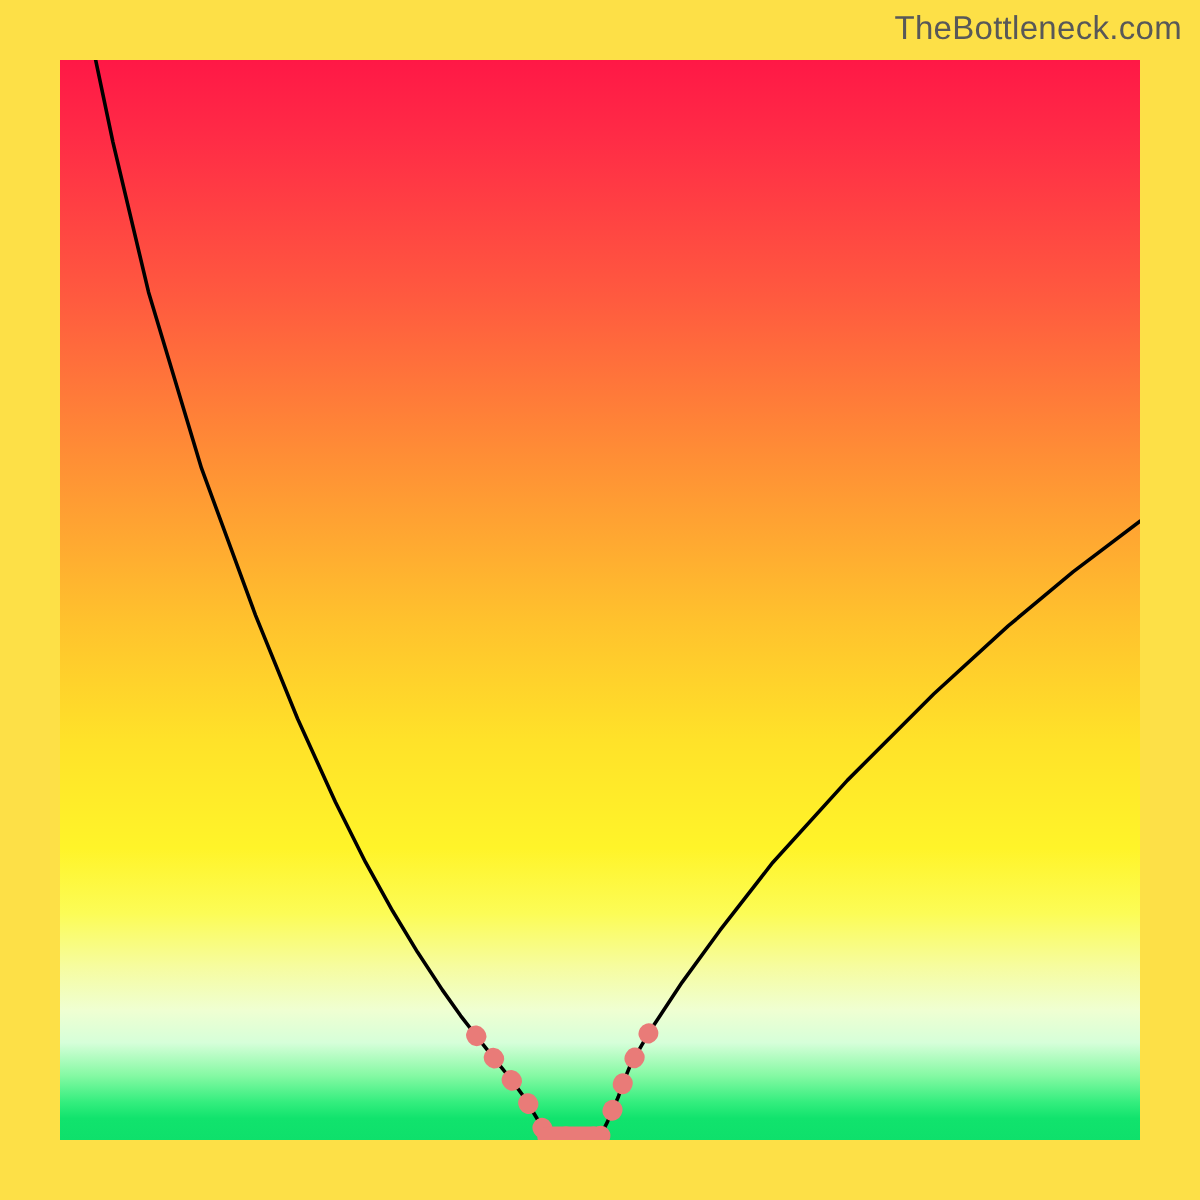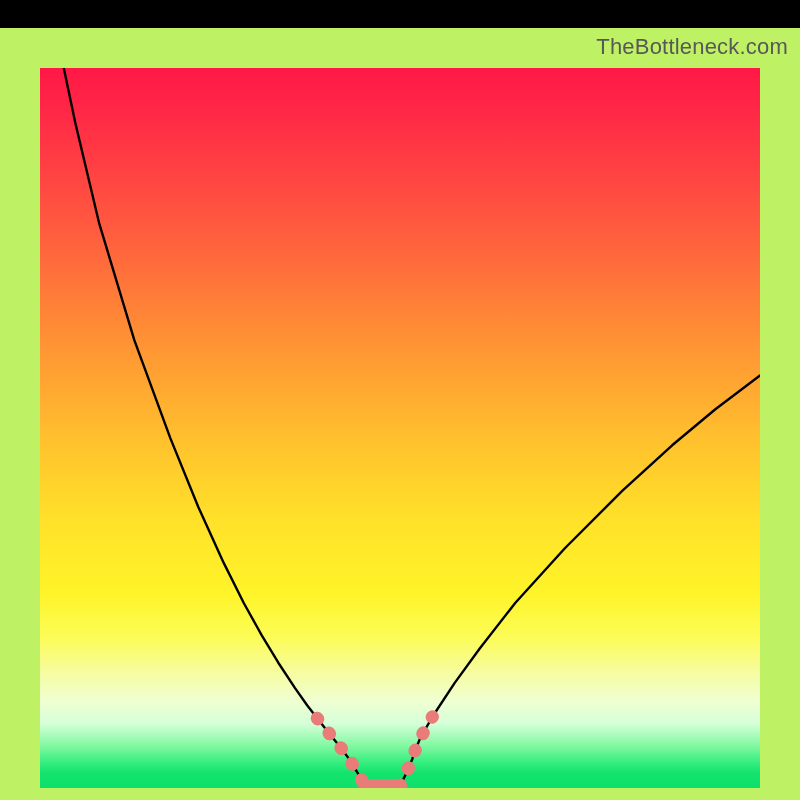--- a/index.html
+++ b/index.html
@@ -8,22 +8,21 @@
     width: 800px;
     height: 800px;
     background: #000;
     font-family: Arial, Helvetica, sans-serif;
     overflow: hidden;
     position: relative;
   }
   .frame {
     position: absolute;
     inset: 0;
-    background: #bef264;
-    margin-top: 28px;
+    background: #fde047;
   }
   .plot-area {
     position: absolute;
     left: 40px;
     top: 40px;
     width: 720px;
     height: 720px;
     overflow: hidden;
   }
   .gradient-bg {

